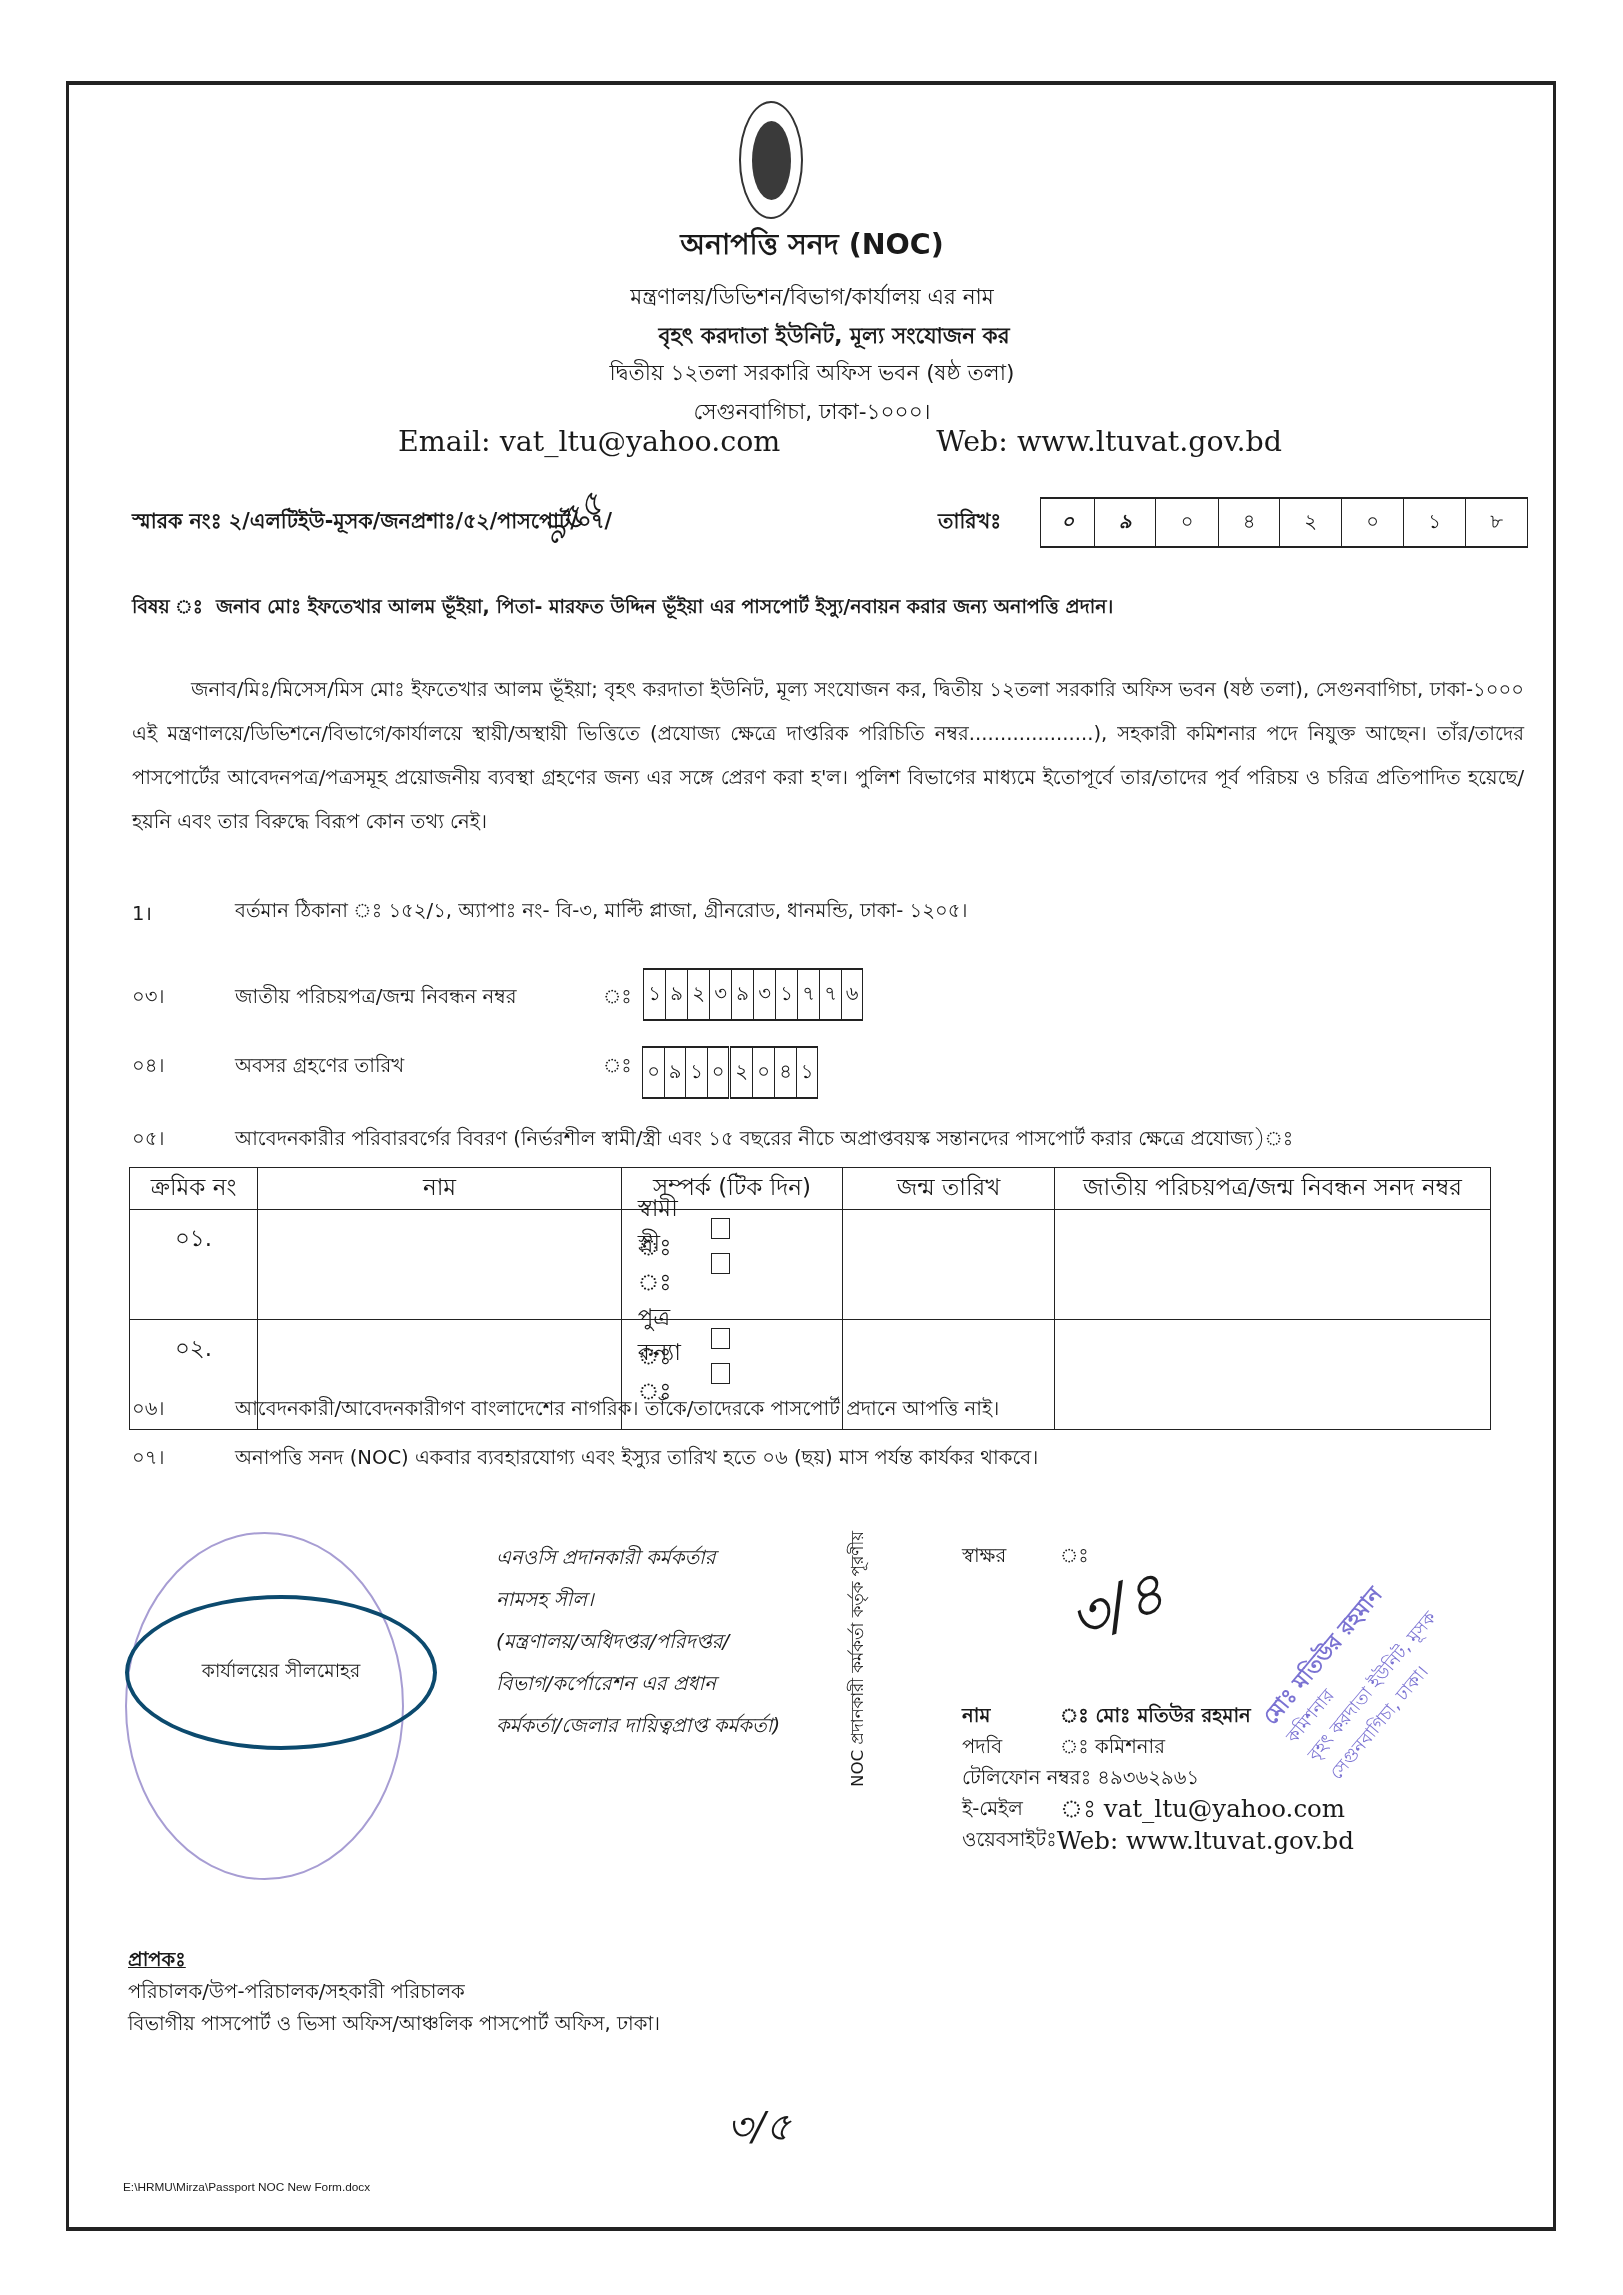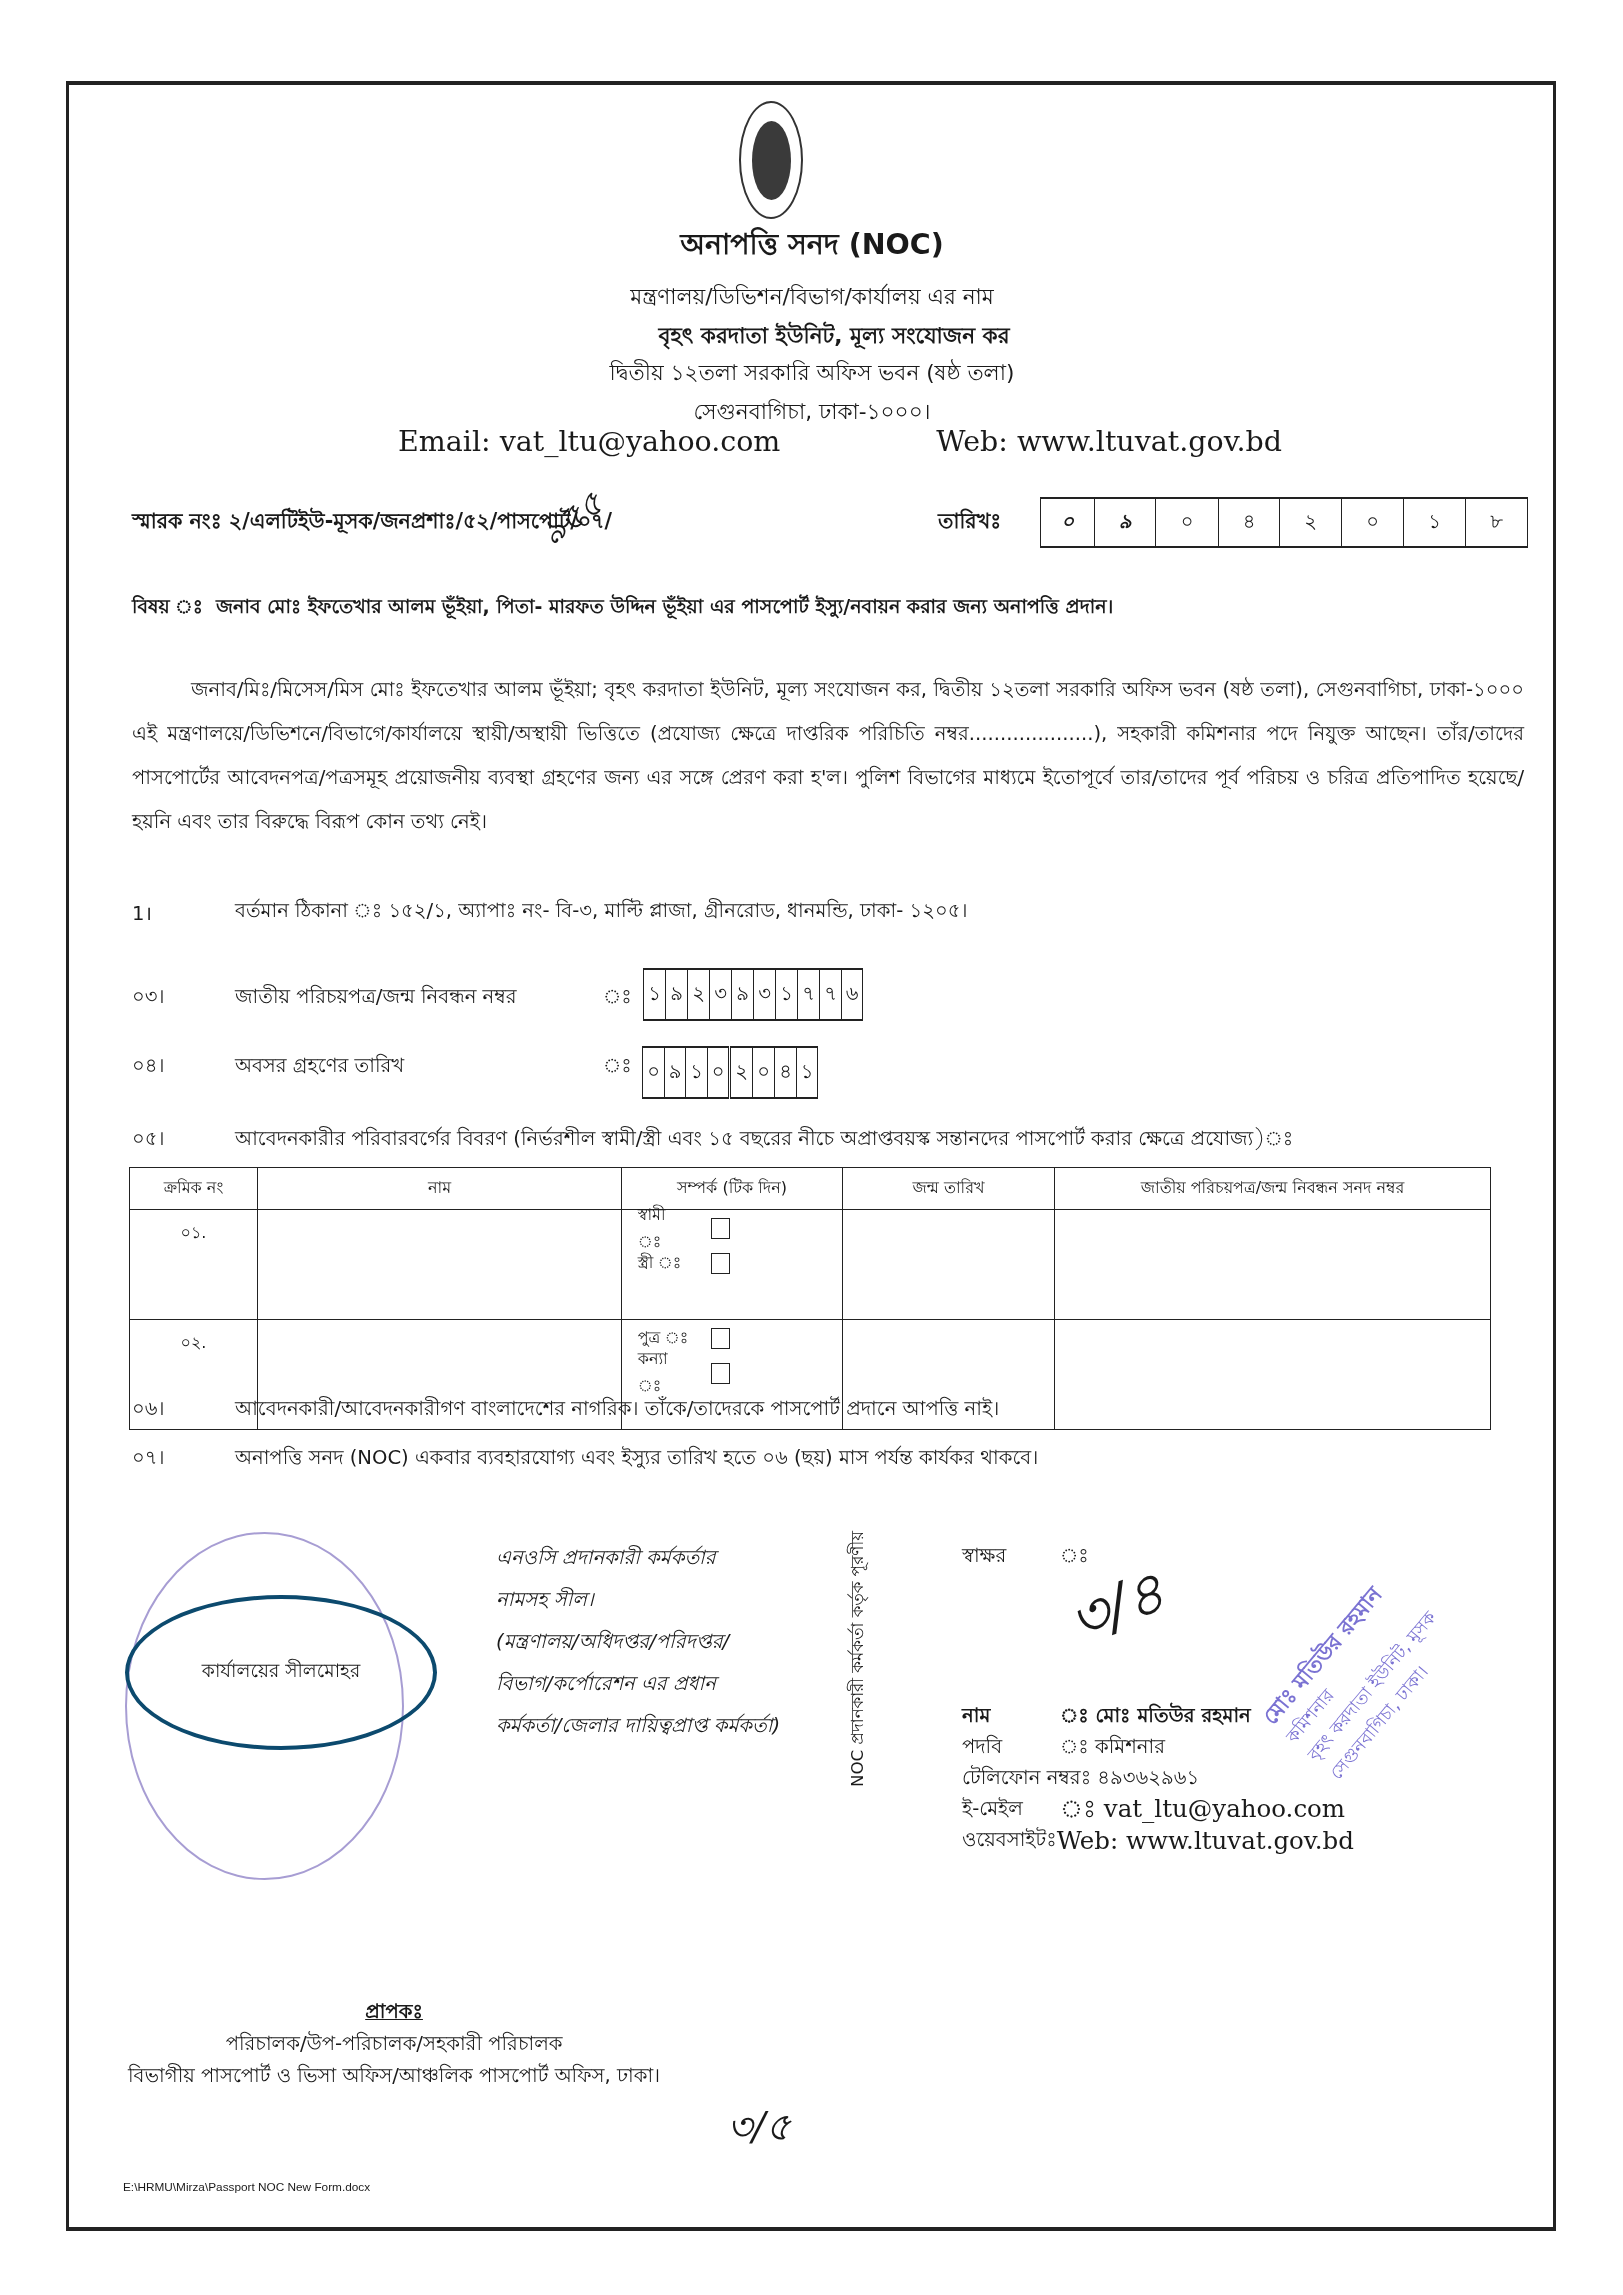--- a/index.html
+++ b/index.html
@@ -16,36 +16,36 @@
   .memo { top:506px; left:132px; font-size:20.6px; font-weight:bold; }
   .date-lbl { top:506px; left:938px; font-size:20.6px; font-weight:bold; }
   .boxes { display:flex; border-top:2.5px solid #222; border-bottom:2.5px solid #222; }
   .boxes .cell { border-left:1.5px solid #222; display:flex; align-items:center; justify-content:center; font-size:19.6px; box-sizing:border-box; }
   .boxes .cell:last-child { border-right:1.5px solid #222; }
   .hand { font-family:"DejaVu Serif", serif; font-style:italic; font-weight:bold; font-size:25.5px; }
   .subject { top:592px; left:132px; font-size:19px; font-weight:bold; }
   .para { top:668px; left:132px; width:1392px; font-size:19.6px; line-height:44px; text-align:justify; text-indent:59px; }
   .item { left:132px; font-size:19.6px; display:flex; align-items:center; }
   .item .num { width:103px; }
-  .tbl { position:absolute; left:129px; top:1167px; width:1362px; border-collapse:collapse; font-size:16px; }
+  .tbl { position:absolute; left:129px; top:1167px; width:1362px; border-collapse:collapse; font-size:23px; }
   .tbl th, .tbl td { border:1.5px solid #222; vertical-align:top; }
   .tbl th { font-weight:normal; height:39px; vertical-align:middle; }
   .tbl tr.r td { height:98px; }
   .chk { display:inline-block; width:16.7px; height:19.6px; border:1.5px solid #222; margin-left:19.6px; vertical-align:middle; }
   .rel { display:flex; align-items:center; height:35px; padding-left:14.7px; }
   .rel span.lbl { width:54px; }
   .stamp-outer { position:absolute; left:125px; top:1532px; width:275px; height:344px; border-radius:50%; border:2.9px double #8a7cc4; opacity:0.75; }
   .stamp-oval { position:absolute; left:125px; top:1595px; width:304px; height:147px; border-radius:50%; border:4px solid #0c4a6e; display:flex; align-items:center; justify-content:center; font-size:18.7px; }
   .sig-text { left:496px; font-size:19.6px; line-height:42px;font-style:italic; }
   .vert { position:absolute; left:844px; top:1787px; transform:rotate(-90deg); transform-origin:left top; font-size:16.7px; white-space:nowrap; }
   .signer { left:962px; font-size:19.6px; }
   .signer .row { display:flex; height:31px; align-items:center; }
   .signer .k { width:98px; }
   .seal-blue { position:absolute; left:1267px; top:1620px; transform:rotate(-50deg); color:#5a50c8; font-size:21.6px; font-weight:bold; opacity:0.8; line-height:28.5px; white-space:nowrap; }
-  .recip { left:128px; top:1996px; font-size:19.6px; line-height:32px;text-align:center; }
+  .recip { left:128px; top:1944px; font-size:19.6px; line-height:32px; }
   .recip .head { font-weight:bold; text-decoration:underline; }
   .footer-path { left:123px; top:2180px; font-size:11.8px; font-family:"Liberation Sans", sans-serif; }
   .initials { left:727px; top:2096px; font-size:39px; font-family:"DejaVu Serif", serif; font-style:italic; }
   .scrawl { left:540px; top:491px; font-size:34px; font-family:"DejaVu Serif", serif; font-style:italic; transform:rotate(-35deg); }
   .signature { left:1070px; top:1561px; font-size:59px; font-family:"DejaVu Serif", serif; font-style:italic; transform:rotate(-20deg); }
 </style>
 </head>
 <body>
 
 <div class="frame"></div>

